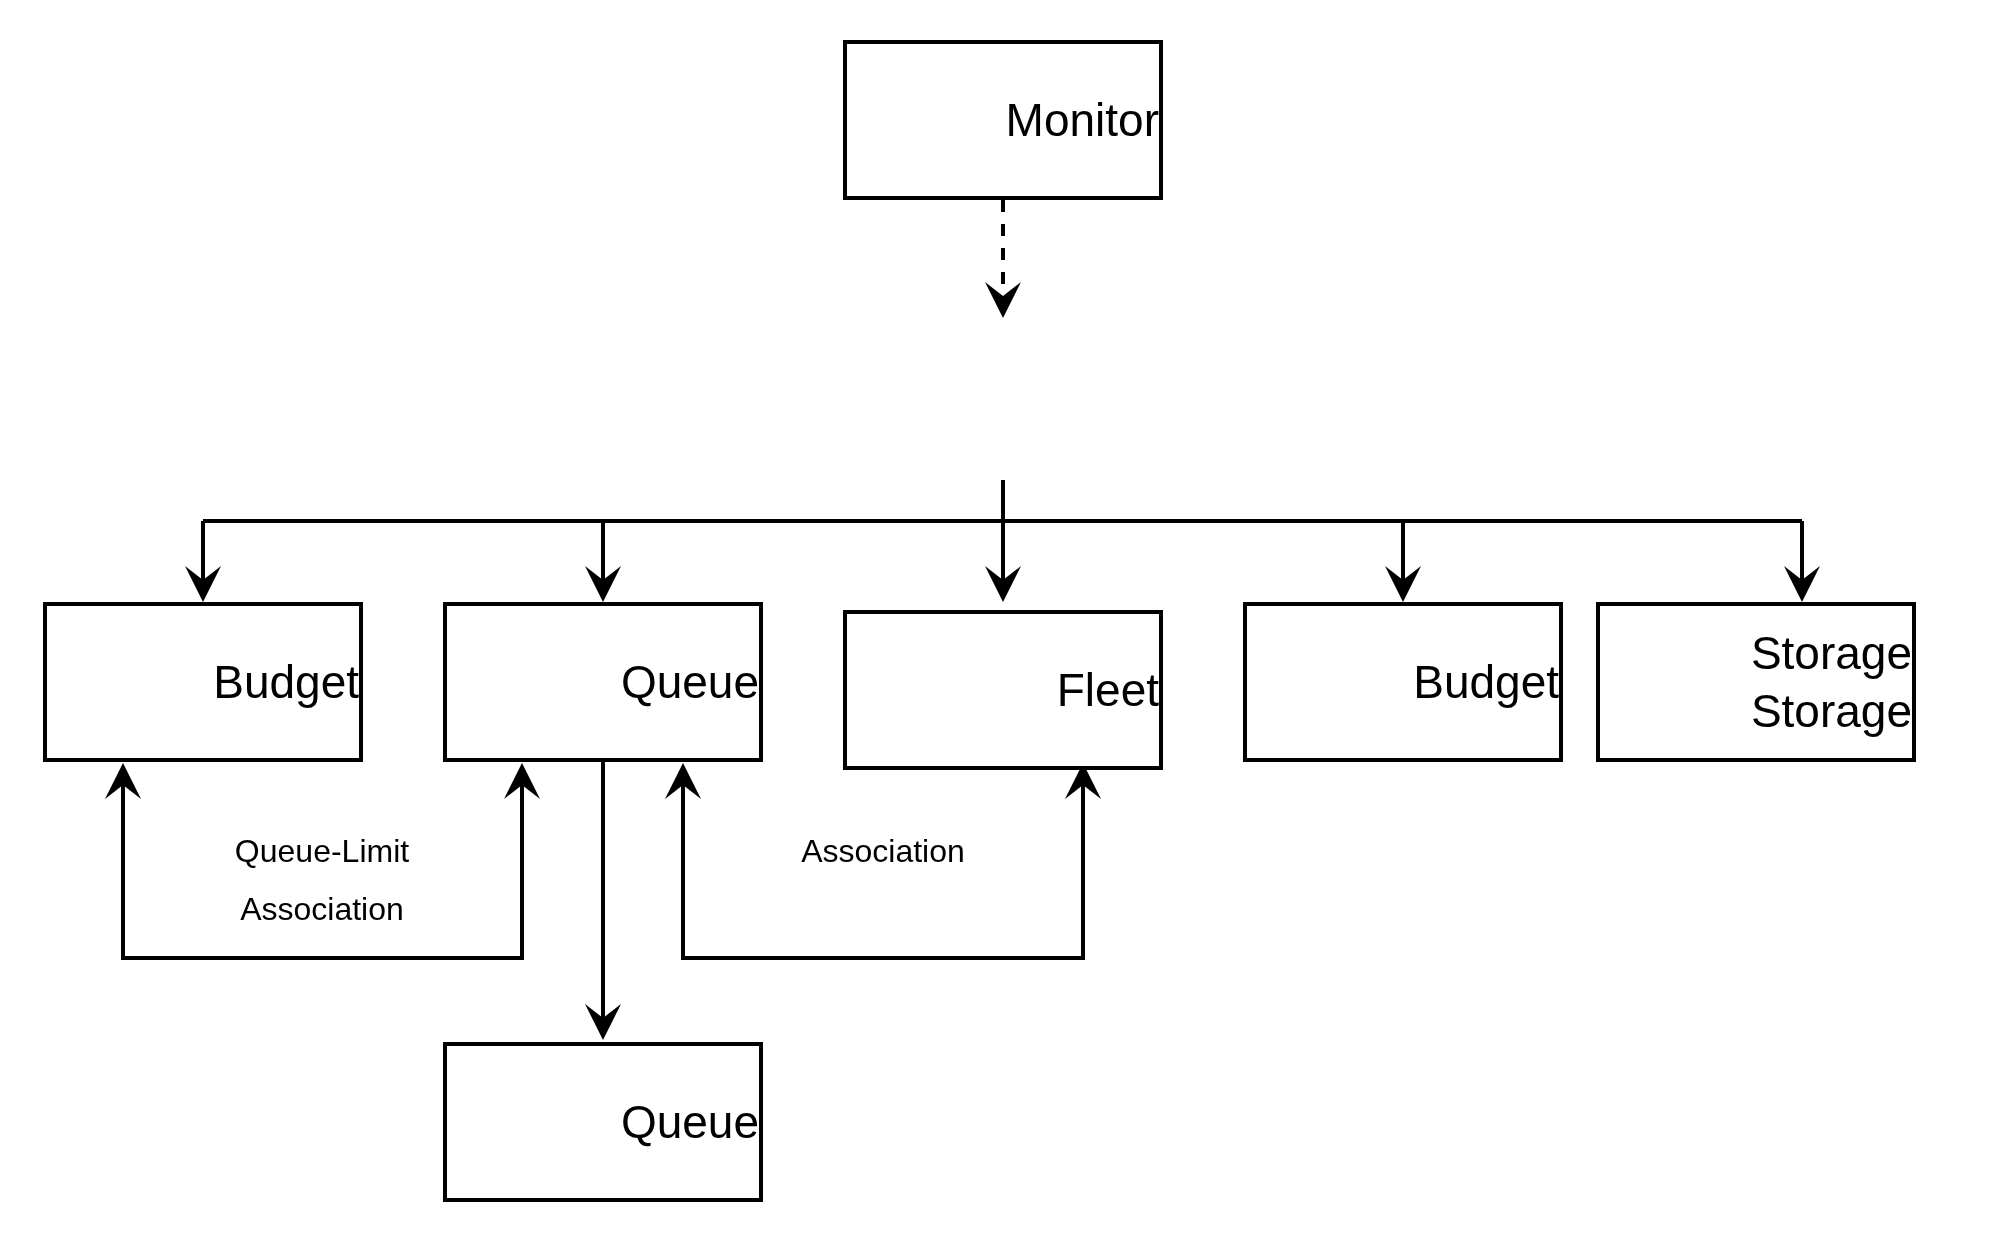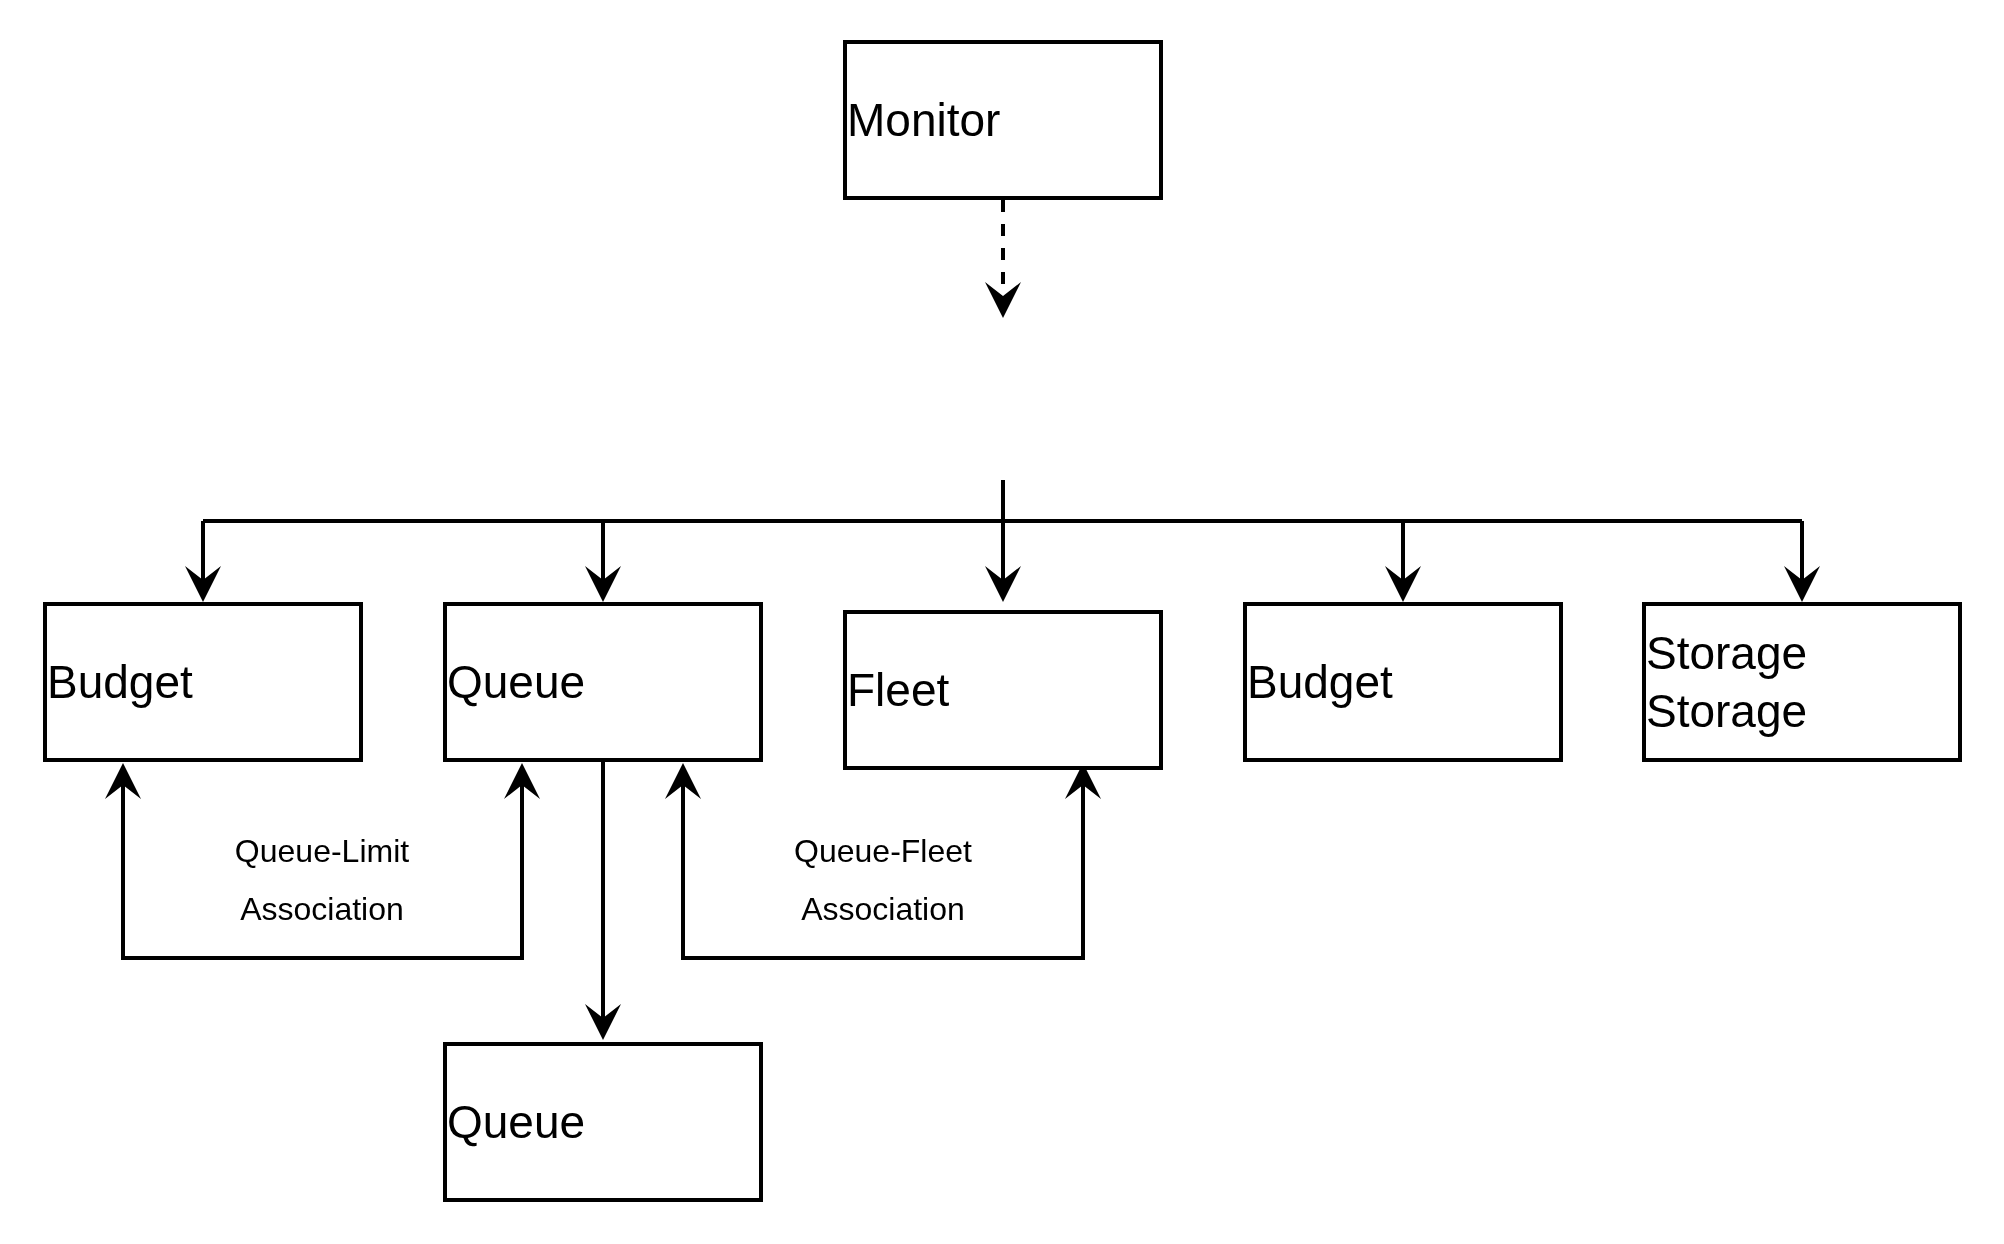--- a/index.html
+++ b/index.html
@@ -23,34 +23,34 @@
   }
   .node {
     position: absolute;
     box-sizing: border-box;
     width: 320px;
     height: 160px;
     border: 4px solid #000000;
     background: #ffffff;
     display: flex;
     flex-direction: column;
-    align-items: flex-start;
+    align-items: flex-end;
     justify-content: center;
     text-align: center;
     font-size: 46px;
     line-height: 58px;
     white-space: nowrap;
   }
   .node-monitor   { left: 843px;  top: 40px;   }
   .node-farm      { left: 843px;  top: 320px;  }
   .node-limit     { left: 43px;   top: 602px;  }
   .node-queue     { left: 443px;  top: 602px;  }
   .node-fleet     { left: 843px;  top: 602px; margin-top: 8px;  }
   .node-budget    { left: 1243px; top: 602px;  }
-  .node-storage   { left: 1642px; top: 602px;  }
+  .node-storage   { left: 1596px; top: 602px;  }
   .node-qenv      { left: 443px;  top: 1042px; }
   .assoc-label {
     position: absolute;
     width: 440px;
     text-align: center;
     font-size: 32px;
     line-height: 58px;
     white-space: nowrap;
   }
   .assoc-queue-limit { left: 102px; top: 822px; }
@@ -121,17 +121,16 @@
   <div class="node node-qenv">
     <span>Queue</span>
   </div>
 
   <div class="assoc-label assoc-queue-limit">
     <div>Queue-Limit</div>
     <div>Association</div>
   </div>
 
   <div class="assoc-label assoc-queue-fleet">
-    <div>Queue-Fleet</div>
     <div>Association</div>
   </div>
 
 </div>
 
 </body></html>

